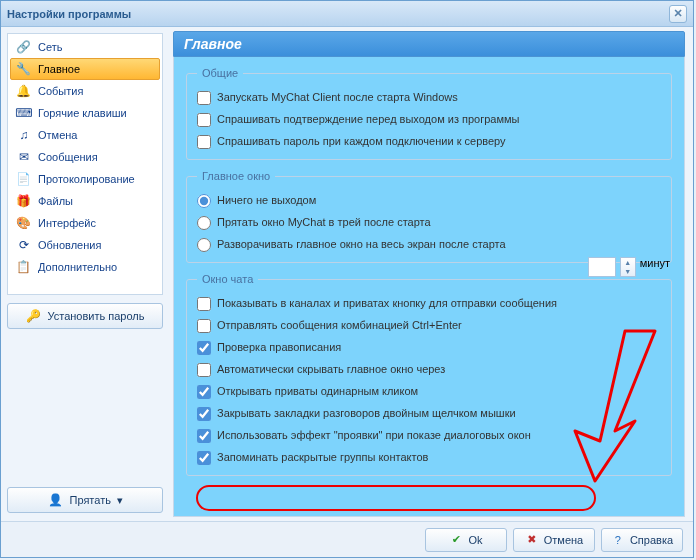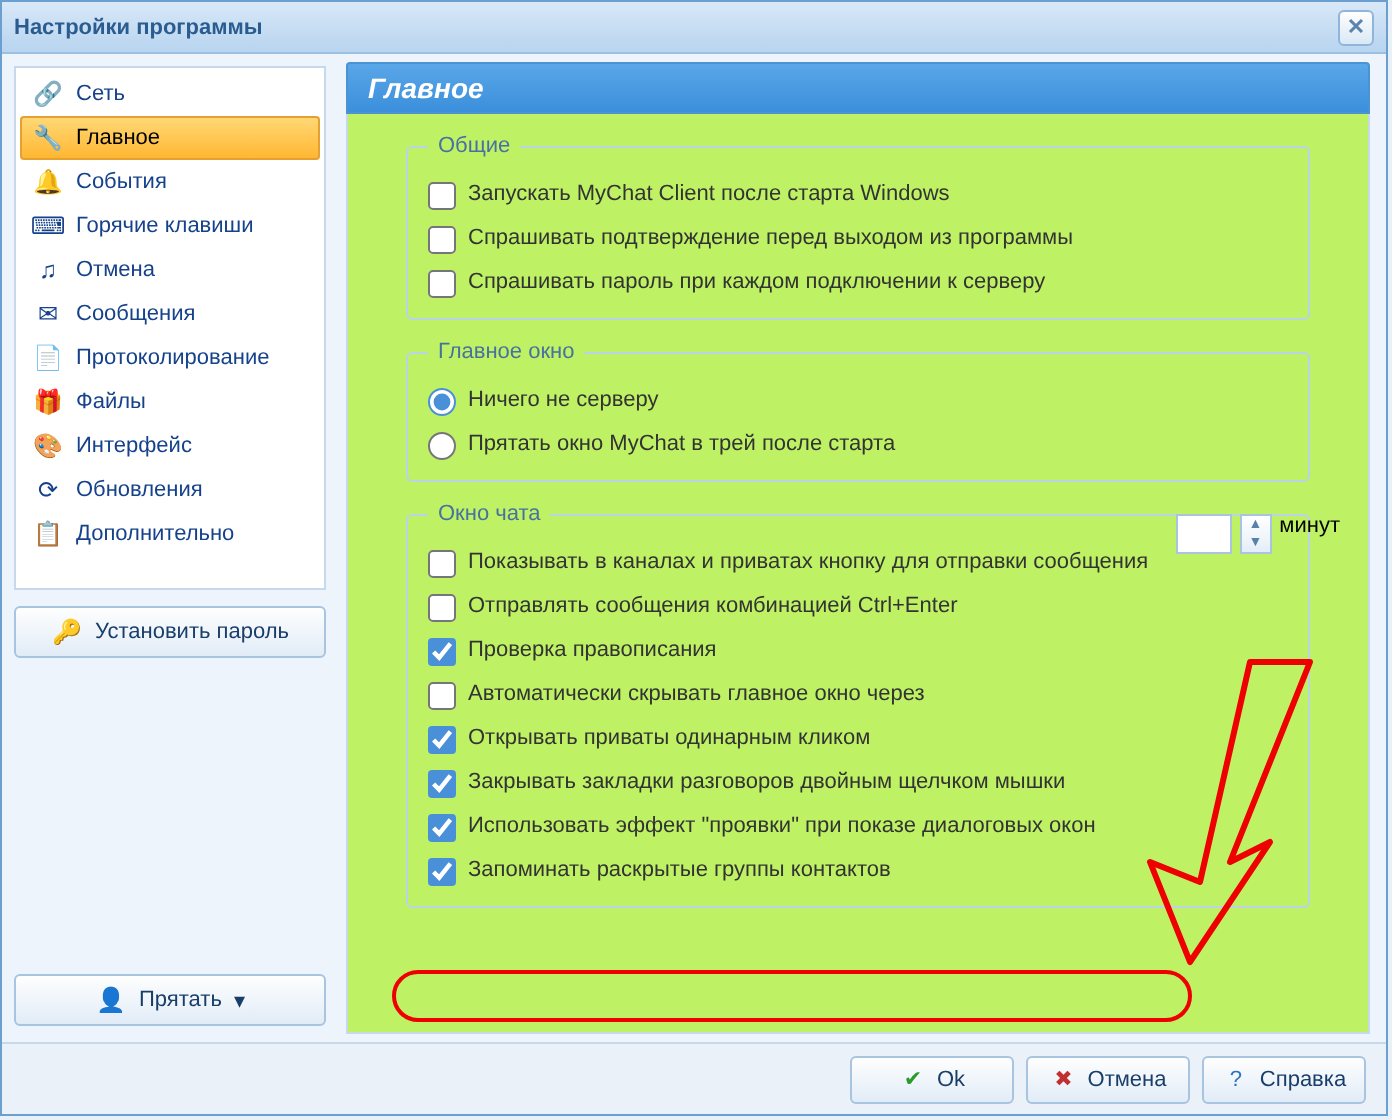--- a/index.html
+++ b/index.html
@@ -10,21 +10,21 @@
   .body { display:flex; height: calc(100% - 26px - 36px); }
   .sidebar { width:168px; padding:6px; display:flex; flex-direction:column; gap:2px; }
   .navbox { border:1px solid #c6d8ea; background:#fff; padding:2px; height:262px; }
   .nav-item { display:flex; align-items:center; gap:6px; padding:3px 6px; color:#15428b; cursor:pointer; border-radius:2px;}
   .nav-item.selected { background:linear-gradient(#ffd875,#ffb733); color:#000; border:1px solid #e6a030; padding:2px 5px;}
   .nav-icon { width:16px; height:16px; display:inline-flex; align-items:center; justify-content:center; font-size:12px;}
   .side-btn { margin-top:6px; height:26px; border:1px solid #a8c4e0; background:linear-gradient(#fefefe,#e1ecf7); border-radius:3px; display:flex; align-items:center; justify-content:center; gap:6px; color:#1a3e6a; cursor:pointer;}
   .side-btn.profiles { margin-top:auto; margin-bottom:2px;}
   .main { flex:1; padding:4px 8px 4px 4px; }
   .main-title { height:26px; background:linear-gradient(#5aa7e8,#3b8fdb); color:#fff; font-style:italic; font-weight:bold; font-size:14px; display:flex; align-items:center; padding:0 10px; border:1px solid #4b93d3; border-radius:2px 2px 0 0;}
-  .panel { border:1px solid #c6d8ea; border-top:none; background:#bef264; height:calc(100% - 26px); padding:10px 29px; overflow:hidden; position:relative;}
+  .panel { border:1px solid #c6d8ea; border-top:none; background:#7dd3fc; height:calc(100% - 26px); padding:10px 12px; overflow:hidden; position:relative;}
   fieldset { border:1px solid #bcd2e7; border-radius:3px; margin-bottom:10px; padding:8px 10px 6px 10px;}
   legend { padding:0 5px; color:#4971a0;}
   .opt { display:flex; gap:6px; padding:4px 0; color:#333;}
   .opt input[type="checkbox"], .opt input[type="radio"] { width:14px; height:14px; accent-color:#4a90d9;}
   .opt label { cursor:pointer; }
   .spin { position:absolute; right:14px; top:200px; display:flex; align-items:flex-start; gap:4px;}
   .spin input { width:28px; height:20px; border:1px solid #a8c4e0; background:#fff; padding:0 2px;}
   .spinbtns { width:16px; height:20px; border:1px solid #a8c4e0; background:linear-gradient(#fff,#e4eef8); display:flex; flex-direction:column;}
   .spinbtns span{flex:1; display:flex; align-items:center; justify-content:center; font-size:7px; color:#5880aa;}
   .footer { position:absolute; bottom:0; left:0; right:0; height:36px; border-top:1px solid #c6d8ea; background:#eaf1f9; display:flex; align-items:center; justify-content:flex-end; gap:6px; padding:0 10px;}
@@ -121,25 +121,29 @@
                 <input type="checkbox" style="">
                 <label>Спрашивать пароль при каждом подключении к серверу</label>
               </div>
             </div>
         </fieldset>
         <fieldset>
           <legend>Главное окно</legend>
           <div id="g-mainwin">
               <div class="opt">
                 <input type="radio" name="g-mainwin" checked="" style="">
-                <label>Ничего не серверу</label>
+                <label>Ничего не выходом</label>
               </div>
               <div class="opt">
                 <input type="radio" name="g-mainwin" style="">
                 <label>Прятать окно MyChat в трей после старта</label>
+              </div>
+              <div class="opt">
+                <input type="radio" name="g-mainwin" style="">
+                <label>Разворачивать главное окно на весь экран после старта</label>
               </div>
             </div>
         </fieldset>
         <fieldset style="margin-bottom:0">
           <legend>Окно чата</legend>
           <div id="g-chat">
               <div class="opt">
                 <input type="checkbox" style="">
                 <label>Показывать в каналах и приватах кнопку для отправки сообщения</label>
               </div>

